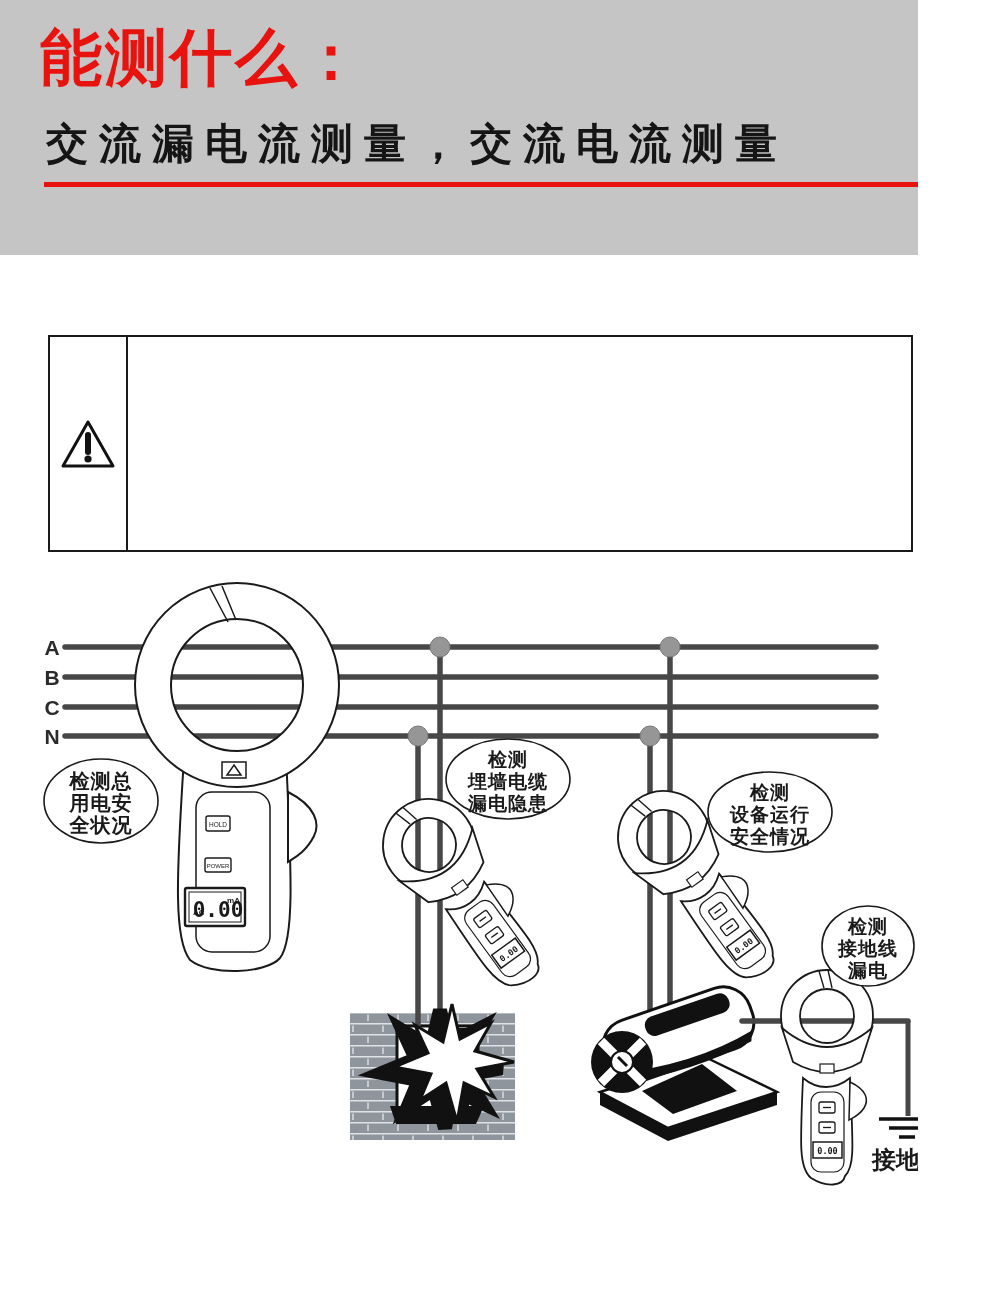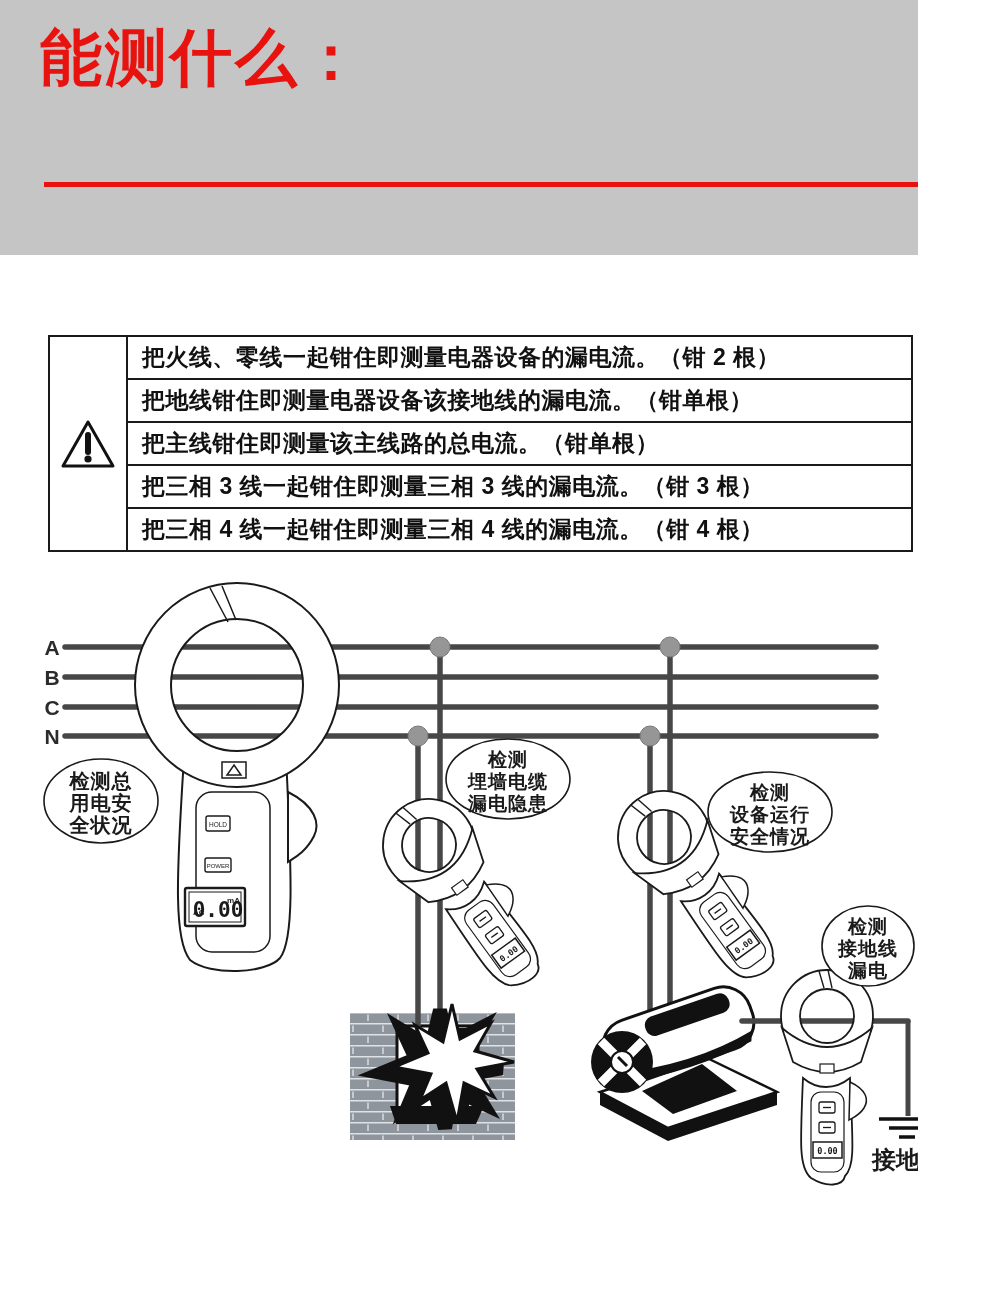--- a/index.html
+++ b/index.html
@@ -29,37 +29,31 @@
   .blk{stroke:#1a1a1a;fill:#fff;}
   .mono{font-family:"DejaVu Sans Mono",monospace;font-weight:bold;}
 </style>
 </head>
 <body>
 
 <div id="page">
 
   <div id="header">
     <div id="title">能测什么：</div>
+    <div id="subtitle">交流漏电流测量，交流电流测量</div>
     <div id="redline"></div>
   </div>
 
   <div id="spec-table">
     <div id="warn-cell">
       <svg width="56" height="52" viewBox="0 0 56 52">
         <polygon points="28,4 53,48 3,48" fill="none" stroke="#111" stroke-width="3" stroke-linejoin="round"></polygon>
         <path d="M28,17 L28,34" stroke="#111" stroke-width="6" stroke-linecap="round"></path>
         <circle cx="28" cy="41" r="3.6" fill="#111"></circle>
       </svg>
-    </div>
-    <div id="row-wrap">
-      <div class="trow">把火线、零线一起钳住即测量电器设备的漏电流。（钳 2 根）</div>
-      <div class="trow">把地线钳住即测量电器设备该接地线的漏电流。（钳单根）</div>
-      <div class="trow">把主线钳住即测量该主线路的总电流。（钳单根）</div>
-      <div class="trow">把三相 3 线一起钳住即测量三相 3 线的漏电流。（钳 3 根）</div>
-      <div class="trow">把三相 4 线一起钳住即测量三相 4 线的漏电流。（钳 4 根）</div>
     </div>
   </div>
 
   <svg id="diagram" viewBox="0 0 990 1303">
     <defs>
       <pattern id="brick" width="30" height="22" patternUnits="userSpaceOnUse">
         <rect width="30" height="22" fill="#8e959c"></rect>
         <path d="M0,0.7 H30 M0,11.7 H30 M8,2.5 V9 M23,13.5 V20" stroke="#dfe3e6" stroke-width="1.4" fill="none"></path>
       </pattern>
     </defs>

